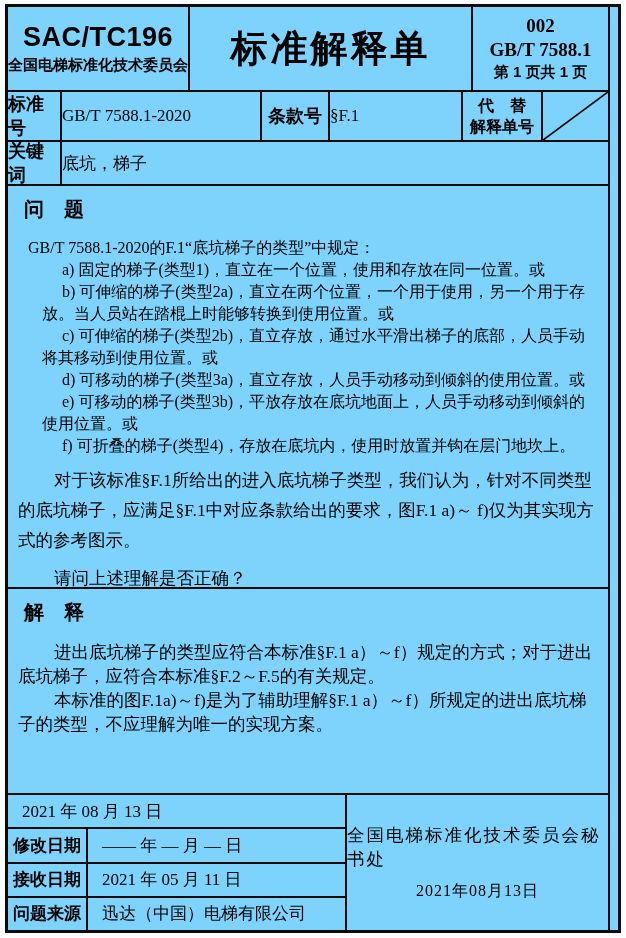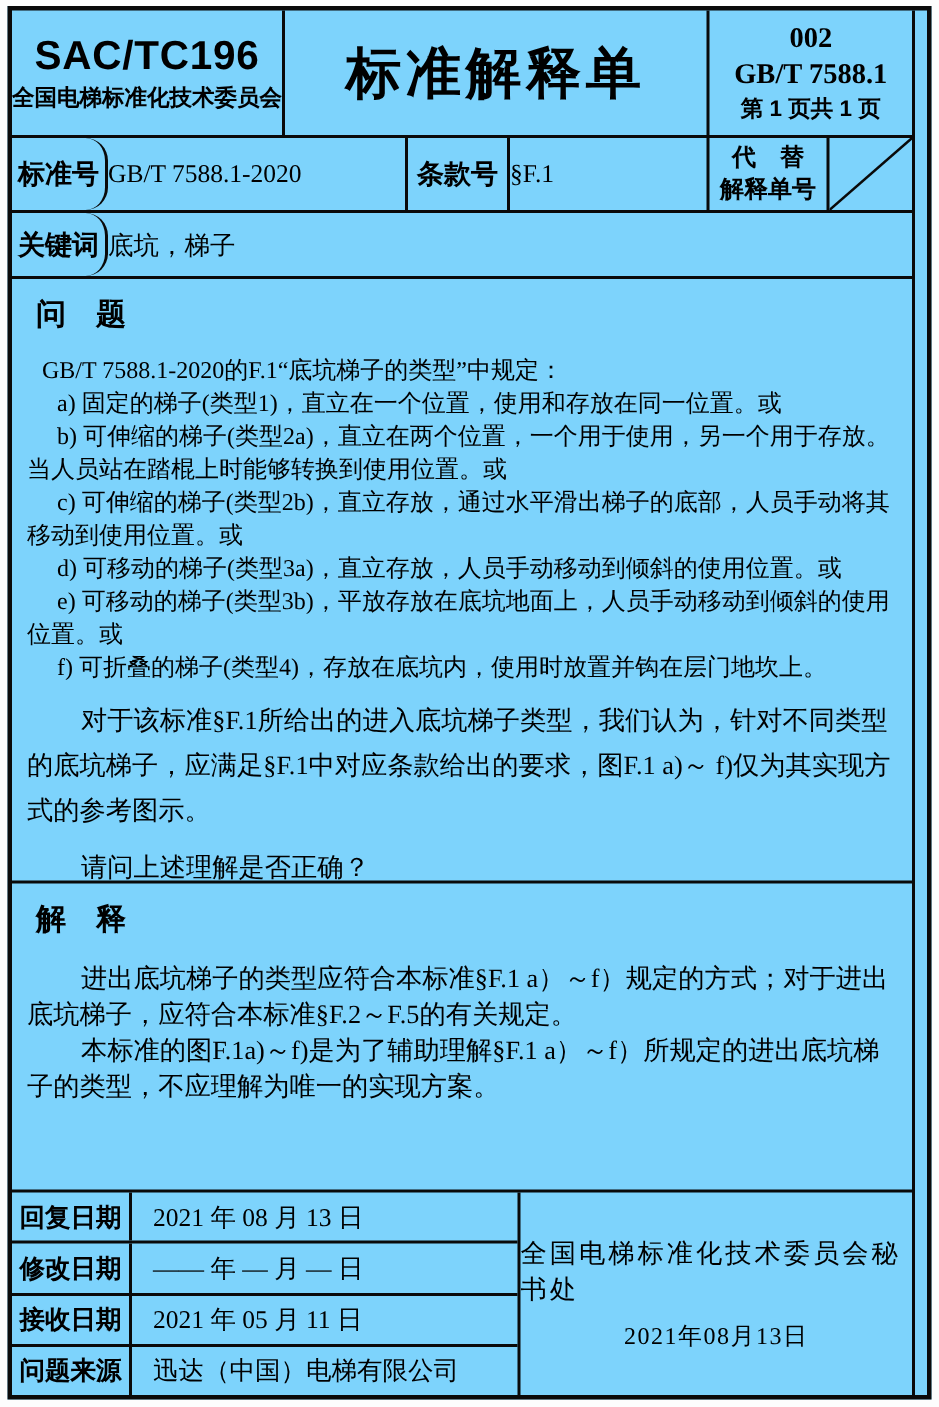--- a/index.html
+++ b/index.html
@@ -32,35 +32,35 @@
     font-family:"Liberation Sans", sans-serif; font-weight:bold; font-size:37px; letter-spacing:3px; }
   .docinfo-cell { flex:1; display:flex; flex-direction:column; align-items:center; justify-content:center; gap:2px; }
   .doc-no, .std-no { font-weight:bold; font-size:19px; }
   .page-info { font-weight:bold; font-size:15px; font-family:"Liberation Sans", sans-serif; }
 
   
   .field-row2 { height:50px; }
   .field-row3 { height:44px; }
   .label-cell { font-family:"Liberation Sans", sans-serif; font-weight:bold; font-size:18px;
     display:flex; align-items:center; justify-content:center; }
-  .w64 { width:64px;border-radius:15px; } .w200 { width:200px; } .w68 { width:68px; } .w133 { width:133px; }
+  .w64 { width:54px; } .w200 { width:200px; } .w68 { width:68px; } .w133 { width:133px; }
   .value-cell { font-size:17px; display:flex; align-items:center; }
   .flex1 { flex:1; }
   .replace-cell { width:80px; display:flex; flex-direction:column; align-items:center; justify-content:center;
     font-family:"Liberation Sans", sans-serif; font-weight:bold; font-size:16px; line-height:21px; }
   .diag-cell { flex:1; position:relative; }
   .diag-cell svg { position:absolute; inset:0; width:100%; height:100%; }
 
   
   .section { padding:8px 10px 0 10px; }
   .question-section { height:403px; border-bottom:2px solid #0a0a0a; }
   .interp-section { height:206px; border-bottom:2px solid #0a0a0a; }
   .sec-heading { font-family:"Liberation Sans", sans-serif; font-weight:bold; font-size:20px; margin:2px 0 14px 6px; }
   .q-intro { font-size:16px; line-height:22px; text-indent:10px; }
-  .q-item  { font-size:16px; line-height:22px; text-indent:20px; }
+  .q-item  { font-size:16px; line-height:22px; text-indent:20px;margin-left:24px; }
   .q-para  { font-size:17.5px; line-height:30px; text-indent:36px; margin-top:8px; }
   .i-para  { font-size:17.5px; line-height:24px; text-indent:36px; }
 
   
   .footer-section { flex:1; display:flex; }
   .footer-left { width:339px; border-right:2px solid #0a0a0a; display:flex; flex-direction:column; }
   .footer-row { flex:1; display:flex; border-bottom:2px solid #0a0a0a; }
   .footer-row:last-child { border-bottom:none; }
   .footer-label { width:80px; border-right:2px solid #0a0a0a;
     font-family:"Liberation Sans", sans-serif; font-weight:bold; font-size:17px;
@@ -126,21 +126,20 @@
 
       <div class="section interp-section">
         <div class="sec-heading">解　释</div>
         <div class="i-para">进出底坑梯子的类型应符合本标准§F.1 a）～f）规定的方式；对于进出底坑梯子，应符合本标准§F.2～F.5的有关规定。</div>
         <div class="i-para">本标准的图F.1a)～f)是为了辅助理解§F.1 a）～f）所规定的进出底坑梯子的类型，不应理解为唯一的实现方案。</div>
       </div>
 
       <div class="footer-section">
         <div class="footer-left">
           <div class="footer-row">
-            <div class="footer-label">回复日期</div>
             <div class="footer-value">2021 年 08 月 13 日</div>
           </div>
           <div class="footer-row">
             <div class="footer-label">修改日期</div>
             <div class="footer-value">—— 年 — 月 — 日</div>
           </div>
           <div class="footer-row">
             <div class="footer-label">接收日期</div>
             <div class="footer-value">2021 年 05 月 11 日</div>
           </div>

